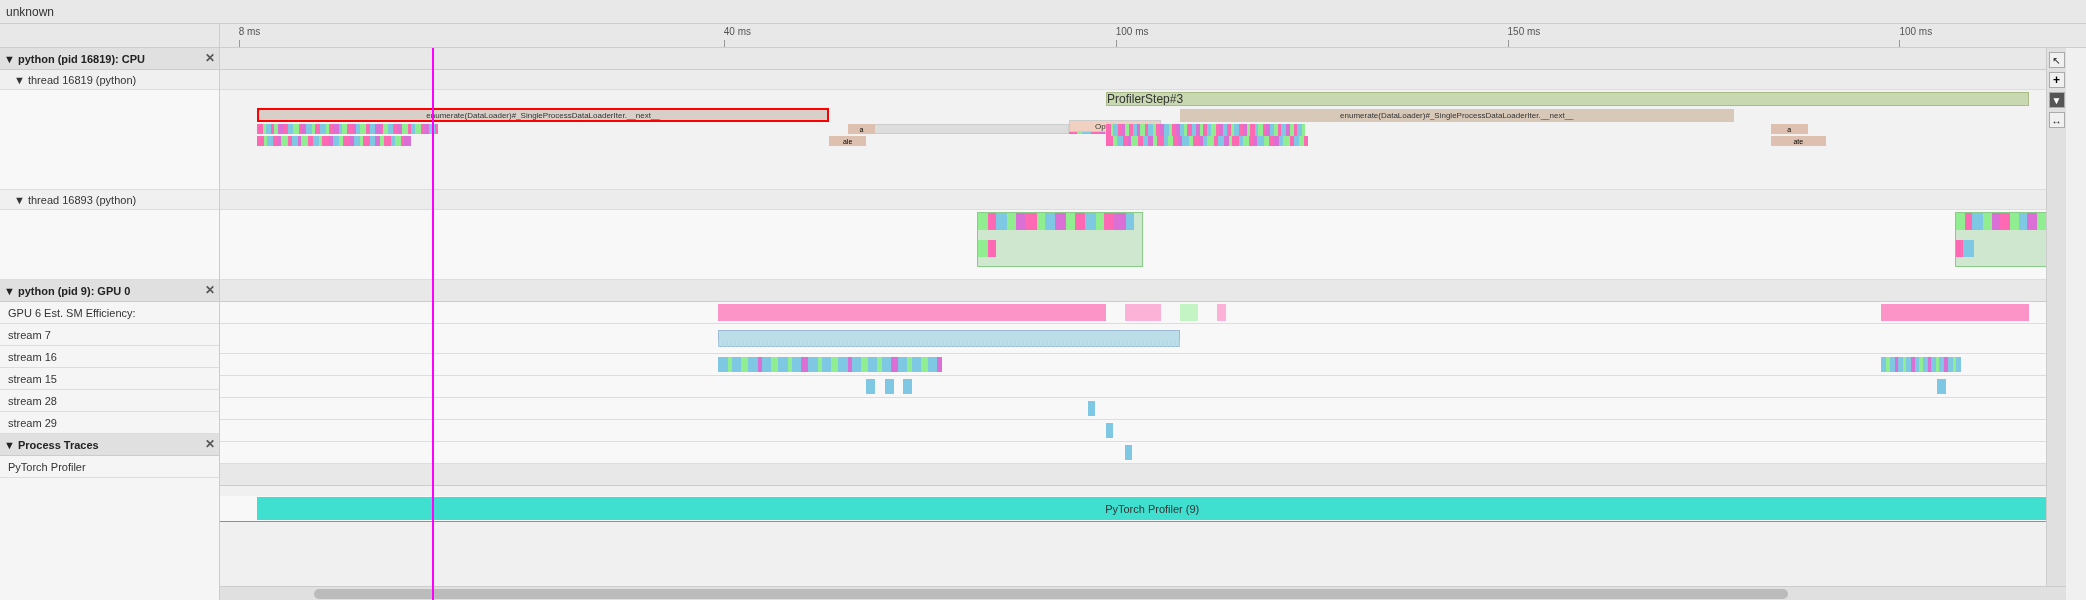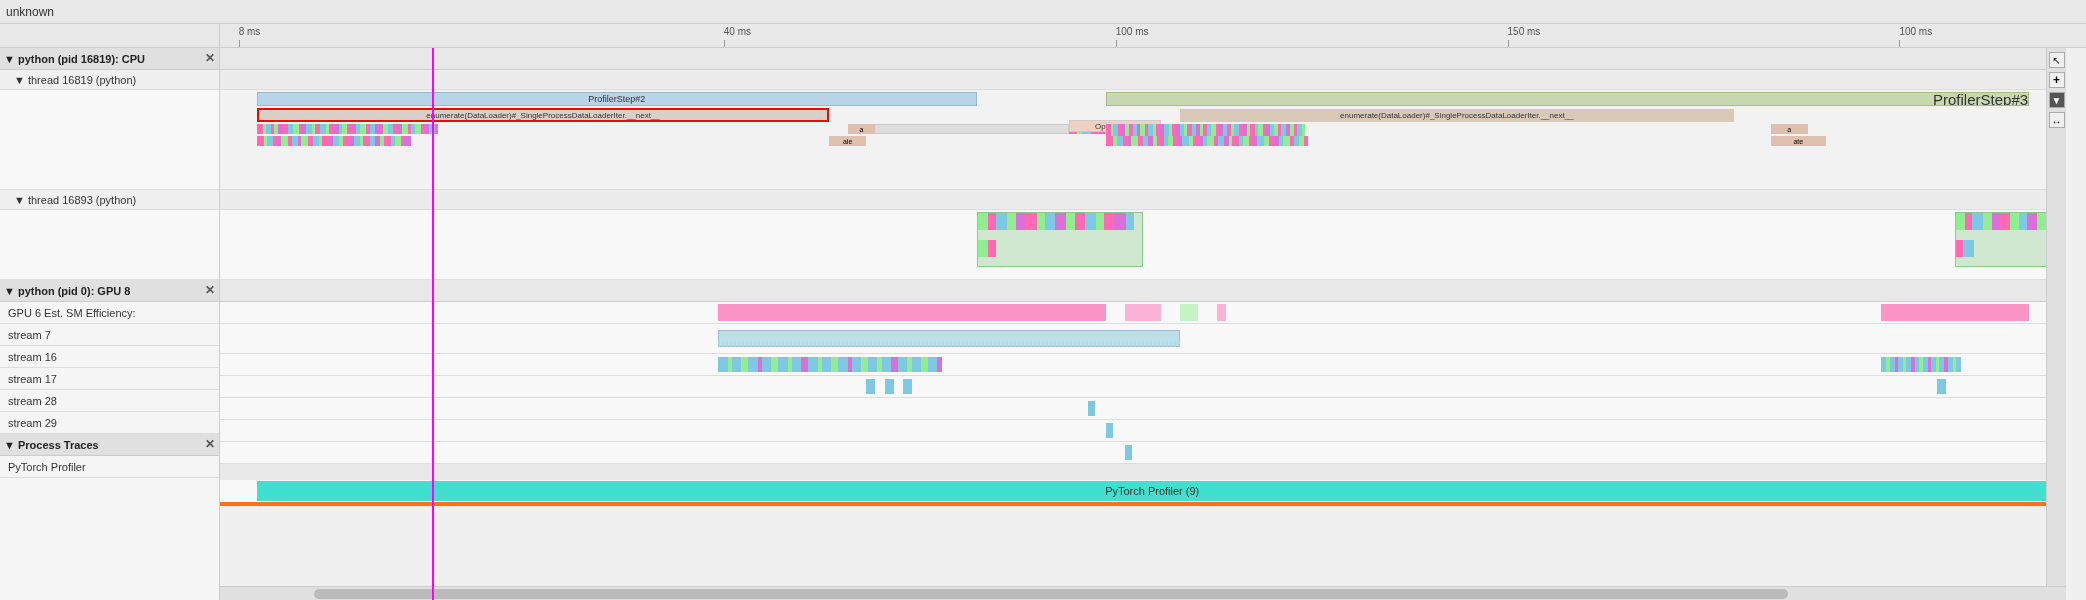--- a/index.html
+++ b/index.html
@@ -36,28 +36,28 @@
 
     <div style="background:#f8f8f8;height:100px;border-bottom:1px solid #ddd;"></div>
 
     <div style="background:#f0f0f0;padding:2px 4px 2px 14px;font-size:11px;color:#333;display:flex;align-items:center;height:20px;border-bottom:1px solid #ddd;">
       <span>▼ thread 16893 (python)</span>
     </div>
 
     <div style="background:#f8f8f8;height:70px;border-bottom:1px solid #ddd;"></div>
 
     <div style="background:#e0e0e0;padding:2px 4px;font-size:11px;font-weight:bold;color:#222;display:flex;align-items:center;height:22px;border-bottom:1px solid #ccc;position:relative;">
-      <span>▼ python (pid 0): GPU 8</span>
+      <span>▼ python (pid 9): GPU 0</span>
       <span style="position:absolute;right:4px;top:3px;font-size:12px;color:#555;cursor:pointer;">✕</span>
     </div>
 
     <div style="background:#f5f5f5;padding:2px 4px 2px 8px;font-size:11px;color:#333;height:22px;display:flex;align-items:center;border-bottom:1px solid #ddd;">GPU 6 Est. SM Efficiency:</div>
     <div style="background:#f5f5f5;padding:2px 4px 2px 8px;font-size:11px;color:#333;height:22px;display:flex;align-items:center;border-bottom:1px solid #ddd;">stream 7</div>
     <div style="background:#f5f5f5;padding:2px 4px 2px 8px;font-size:11px;color:#333;height:22px;display:flex;align-items:center;border-bottom:1px solid #ddd;">stream 16</div>
-    <div style="background:#f5f5f5;padding:2px 4px 2px 8px;font-size:11px;color:#333;height:22px;display:flex;align-items:center;border-bottom:1px solid #ddd;">stream 17</div>
+    <div style="background:#f5f5f5;padding:2px 4px 2px 8px;font-size:11px;color:#333;height:22px;display:flex;align-items:center;border-bottom:1px solid #ddd;">stream 15</div>
     <div style="background:#f5f5f5;padding:2px 4px 2px 8px;font-size:11px;color:#333;height:22px;display:flex;align-items:center;border-bottom:1px solid #ddd;">stream 28</div>
     <div style="background:#f5f5f5;padding:2px 4px 2px 8px;font-size:11px;color:#333;height:22px;display:flex;align-items:center;border-bottom:1px solid #ddd;">stream 29</div>
 
     <div style="background:#e0e0e0;padding:2px 4px;font-size:11px;font-weight:bold;color:#222;display:flex;align-items:center;height:22px;border-bottom:1px solid #ccc;position:relative;">
       <span>▼ Process Traces</span>
       <span style="position:absolute;right:4px;top:3px;font-size:12px;color:#555;cursor:pointer;">✕</span>
     </div>
 
     <div style="background:#f5f5f5;padding:2px 4px 2px 8px;font-size:11px;color:#333;height:22px;display:flex;align-items:center;border-bottom:1px solid #ddd;">PyTorch Profiler</div>
 
@@ -80,25 +80,22 @@
     </div>
 
     <div style="position:relative;width:calc(100% - 20px);height:552px;overflow:hidden;">
 
       <div style="position:absolute;left:11.5%;top:0;width:2px;height:100%;background:#ff00ff;z-index:20;pointer-events:none;"></div>
 
       <div style="position:absolute;left:0;width:100%;height:22px;top:0;background:#e8e8e8;border-bottom:1px solid #ccc;"></div>
 
       <div style="position:absolute;left:0;width:100%;height:20px;top:22px;background:#ececec;border-bottom:1px solid #ddd;"></div>
 
-      <div style="position:absolute;left:2%;width:39%;height:14px;top:44px;background:#b8d4e8;border:1px solid #9ab8cc;display:flex;align-items:center;justify-content:center;font-size:9px;color:#333;overflow:hidden;white-space:nowrap;">
-        <span>ProfilerStep#2</span>
-      </div>
-
-      <div style="position:absolute;left:48%;width:50%;height:14px;top:44px;background:#c8d8b0;border:1px solid #aabb88;display:flex;align-items:center;justify-content:flex-end;font-size:15px;color:#333;overflow:hidden;white-space:nowrap;">
+
+      <div style="position:absolute;left:48%;width:50%;height:14px;top:44px;background:#c8d8b0;border:1px solid #aabb88;display:flex;align-items:center;justify-content:flex-start;font-size:12px;color:#333;overflow:hidden;white-space:nowrap;">
         <span>ProfilerStep#3</span>
       </div>
 
       <div style="position:absolute;left:2%;width:31%;height:14px;top:60px;background:#d8d0c8;border:2px solid red;display:flex;align-items:center;justify-content:center;font-size:8px;color:#333;overflow:hidden;white-space:nowrap;">
         <span>enumerate(DataLoader)#_SingleProcessDataLoaderIter.__next__</span>
       </div>
 
       <div style="position:absolute;left:2%;width:39%;height:10px;top:76px;overflow:hidden;display:flex;">
 
         <div style="width:0.8%;height:100%;background:#ff69b4;flex-shrink:0;"></div>
@@ -444,21 +441,21 @@
       <div style="position:absolute;left:0;width:100%;height:22px;top:372px;background:#f8f8f8;border-bottom:1px solid #ddd;overflow:hidden;">
         <div style="position:absolute;left:48%;width:0.4%;height:70%;top:15%;background:#7ec8e3;"></div>
       </div>
 
       <div style="position:absolute;left:0;width:100%;height:22px;top:394px;background:#f8f8f8;border-bottom:1px solid #ddd;overflow:hidden;">
         <div style="position:absolute;left:49%;width:0.4%;height:70%;top:15%;background:#7ec8e3;"></div>
       </div>
 
       <div style="position:absolute;left:0;width:100%;height:22px;top:416px;background:#e8e8e8;border-bottom:1px solid #ccc;"></div>
 
-      <div style="position:absolute;left:0;width:100%;height:26px;top:432px;background:#f8f8f8;border-bottom:4px solid #f97316;overflow:hidden;">
+      <div style="position:absolute;left:0;width:100%;height:26px;top:448px;background:#f8f8f8;border-bottom:1px solid #f97316;overflow:hidden;">
         <div style="position:absolute;left:2%;width:97%;height:90%;top:5%;background:#40e0d0;display:flex;align-items:center;justify-content:center;font-size:11px;color:#333;white-space:nowrap;overflow:hidden;">
           <span>PyTorch Profiler (9)</span>
         </div>
       </div>
 
       <div style="position:absolute;right:0;top:0;width:20px;height:100%;background:#e0e0e0;border-left:1px solid #ccc;display:flex;flex-direction:column;align-items:center;padding:4px 0;gap:4px;">
 
         <div style="width:16px;height:16px;background:#f0f0f0;border:1px solid #aaa;display:flex;align-items:center;justify-content:center;font-size:10px;cursor:pointer;">↖</div>
 
         <div style="width:16px;height:16px;background:#f0f0f0;border:1px solid #aaa;display:flex;align-items:center;justify-content:center;font-size:12px;cursor:pointer;font-weight:bold;">+</div>

